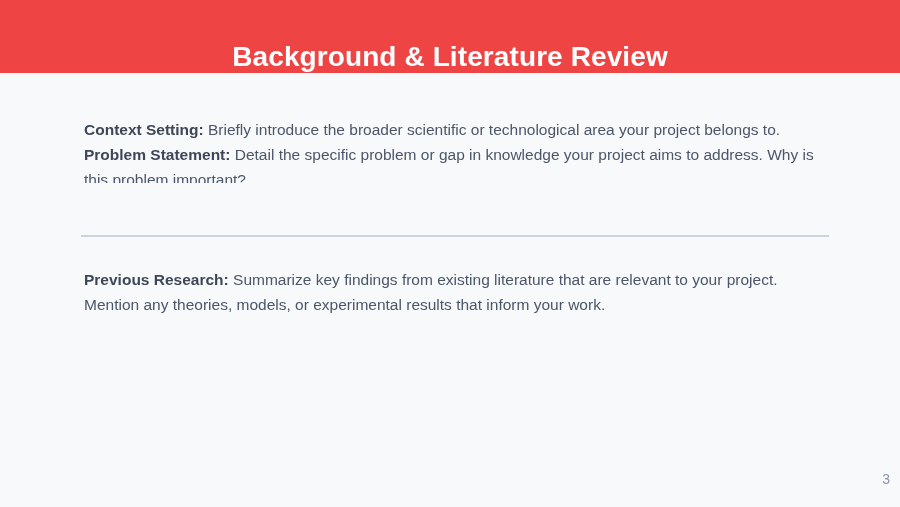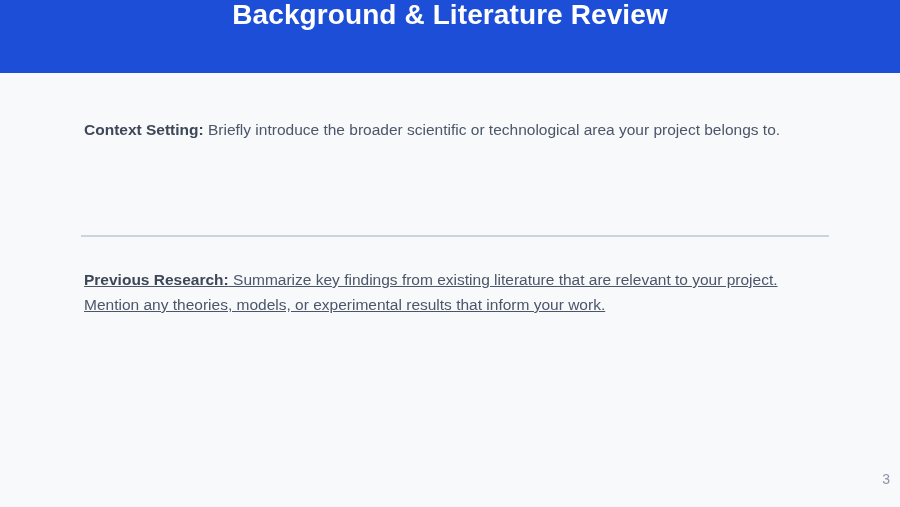--- a/index.html
+++ b/index.html
@@ -19,23 +19,23 @@
     height: 507px;
     background: #f8f9fb;
     box-sizing: border-box;
   }
   .header-bar {
     position: absolute;
     left: 0;
     top: 0;
     width: 900px;
     height: 73px;
-    background: #1d4ed8;
+    background: #ef4444;
     display: flex;
-    align-items: flex-start;
+    align-items: flex-end;
     justify-content: center;
   }
   .header-title {
     color: #ffffff;
     font-size: 28px;
     font-weight: bold;
     letter-spacing: 0.1px;
     line-height: 1.1;
     text-align: center;
     font-family: "Liberation Sans", sans-serif;
@@ -58,21 +58,20 @@
   }
   .block-one {
     top: 44px;
     height: 66px;
     overflow: hidden;
   }
   .block-two {
     top: 194px;
     height: 110px;
     overflow: hidden;
-    text-decoration: underline;
   }
   .block p {
     margin: 0;
   }
   .block b {
     font-weight: bold;
     color: #3d4757;
   }
   .divider {
     position: absolute;
@@ -97,20 +96,21 @@
 <div class="slide">
 
   <div class="header-bar">
     <div class="header-title">Background &amp; Literature Review</div>
   </div>
 
   <div class="content">
 
     <div class="block block-one">
       <p><b>Context Setting:</b><span> Briefly introduce the broader scientific or technological area your project belongs to.</span></p>
+      <p><b>Problem Statement:</b><span> Detail the specific problem or gap in knowledge your project aims to address. Why is this problem important?</span></p>
     </div>
 
     <div class="divider"></div>
 
     <div class="block block-two">
       <p><b>Previous Research:</b><span> Summarize key findings from existing literature that are relevant to your project. Mention any theories, models, or experimental results that inform your work.</span></p>
     </div>
 
     <div class="page-number">3</div>
 

